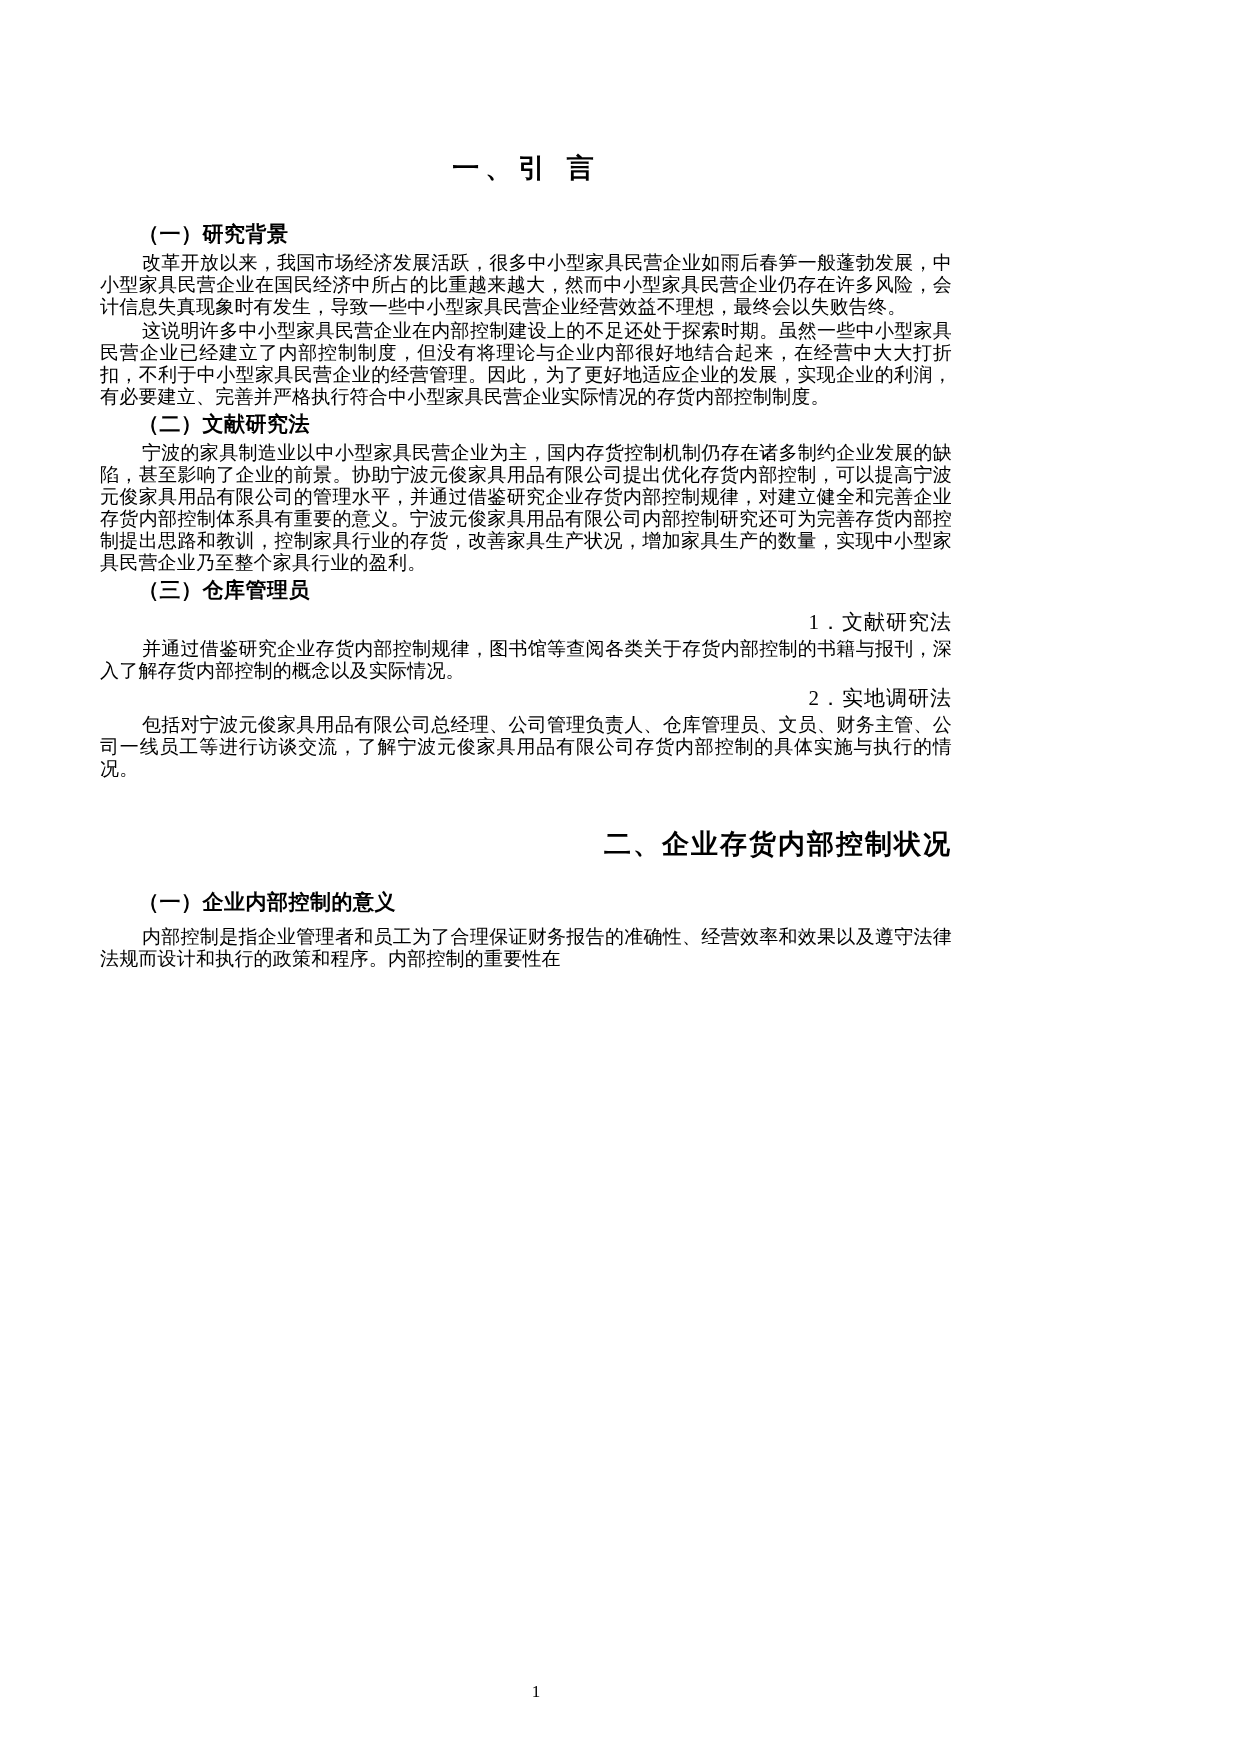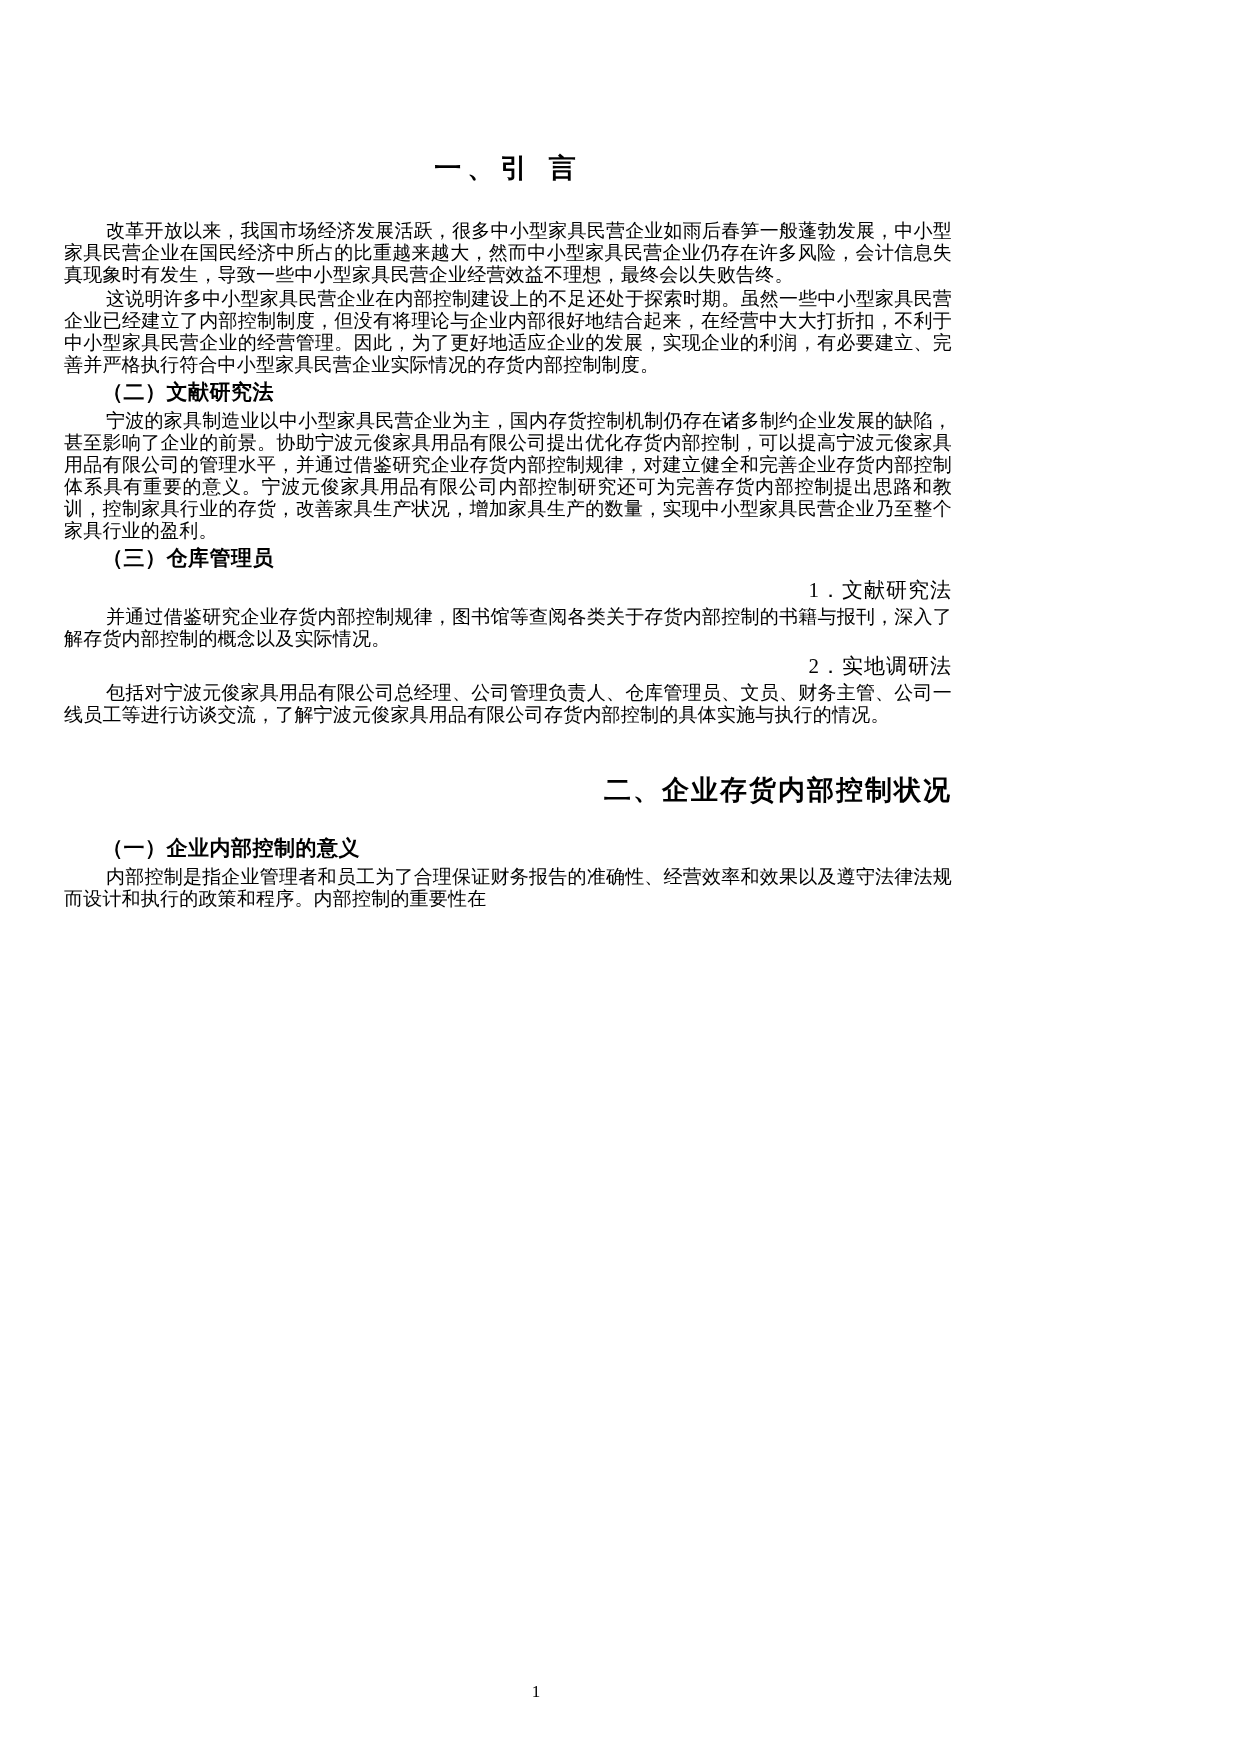--- a/index.html
+++ b/index.html
@@ -6,21 +6,21 @@
     margin: 0;
     padding: 0;
     background: #ffffff;
   }
   .page {
     width: 1072px;
     height: 1754px;
     background: #ffffff;
     position: relative;
     box-sizing: border-box;
-    padding: 150px 120px 60px 64px;
+    padding: 150px 120px 60px 100px;
     font-family: "Liberation Serif", "DejaVu Serif", serif;
     color: #000000;
   }
   .doc-body {
     width: 100%;
   }
   h1.section-title {
     font-family: "DejaVu Sans", "Liberation Sans", sans-serif;
     font-size: 27px;
     font-weight: bold;
@@ -39,21 +39,21 @@
     font-family: "DejaVu Sans", "Liberation Sans", sans-serif;
     font-size: 21px;
     font-weight: bold;
     margin: 0 0 4px 0;
     padding: 0;
     text-indent: 38px;
     letter-spacing: 0.5px;
   }
   h2.heading2.spaced {
     margin-top: 26px;
-    margin-bottom: 4px;
+    margin-bottom: 10px;
   }
   h3.heading3 {
     font-family: "Liberation Serif", "DejaVu Serif", serif;
     font-size: 21px;
     font-weight: normal;
     margin: 0 0 2px 0;
     padding: 0;
     text-indent: 38px;
     letter-spacing: 1px;
     text-align: right;
@@ -79,20 +79,21 @@
   }
 </style>
 </head>
 <body>
 
 <div class="page">
   <div class="doc-body">
 
     <h1 class="section-title">一、引 言</h1>
 
+    <h2 class="heading2">（一）研究背景</h2>
     <p class="para">改革开放以来，我国市场经济发展活跃，很多中小型家具民营企业如雨后春笋一般蓬勃发展，中小型家具民营企业在国民经济中所占的比重越来越大，然而中小型家具民营企业仍存在许多风险，会计信息失真现象时有发生，导致一些中小型家具民营企业经营效益不理想，最终会以失败告终。</p>
     <p class="para">这说明许多中小型家具民营企业在内部控制建设上的不足还处于探索时期。虽然一些中小型家具民营企业已经建立了内部控制制度，但没有将理论与企业内部很好地结合起来，在经营中大大打折扣，不利于中小型家具民营企业的经营管理。因此，为了更好地适应企业的发展，实现企业的利润，有必要建立、完善并严格执行符合中小型家具民营企业实际情况的存货内部控制制度。</p>
 
     <h2 class="heading2">（二）文献研究法</h2>
     <p class="para">宁波的家具制造业以中小型家具民营企业为主，国内存货控制机制仍存在诸多制约企业发展的缺陷，甚至影响了企业的前景。协助宁波元俊家具用品有限公司提出优化存货内部控制，可以提高宁波元俊家具用品有限公司的管理水平，并通过借鉴研究企业存货内部控制规律，对建立健全和完善企业存货内部控制体系具有重要的意义。宁波元俊家具用品有限公司内部控制研究还可为完善存货内部控制提出思路和教训，控制家具行业的存货，改善家具生产状况，增加家具生产的数量，实现中小型家具民营企业乃至整个家具行业的盈利。</p>
 
     <h2 class="heading2">（三）仓库管理员</h2>
     <h3 class="heading3">1．文献研究法</h3>
     <p class="para">并通过借鉴研究企业存货内部控制规律，图书馆等查阅各类关于存货内部控制的书籍与报刊，深入了解存货内部控制的概念以及实际情况。</p>
     <h3 class="heading3">2．实地调研法</h3>

